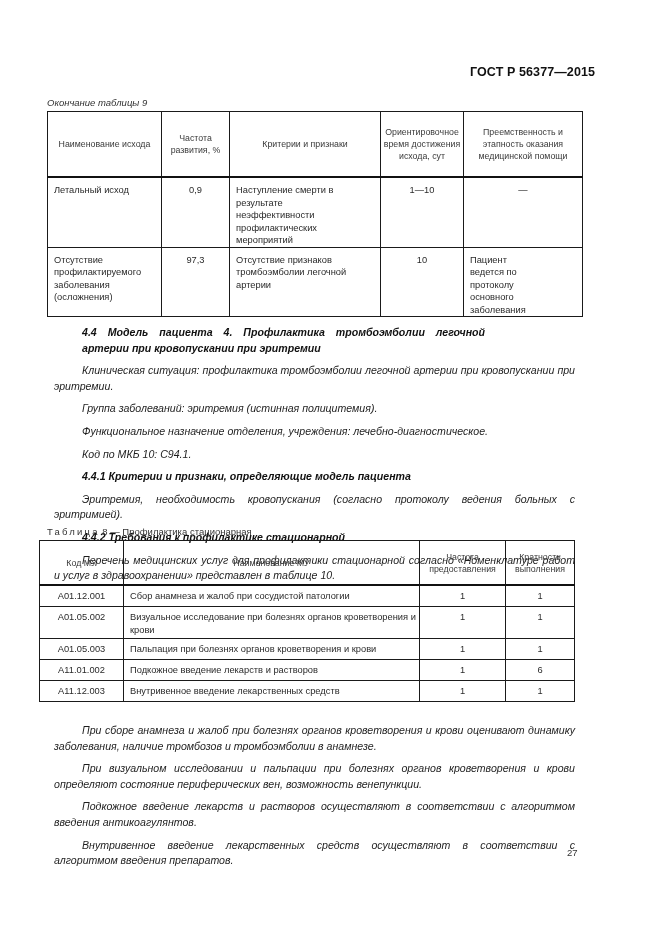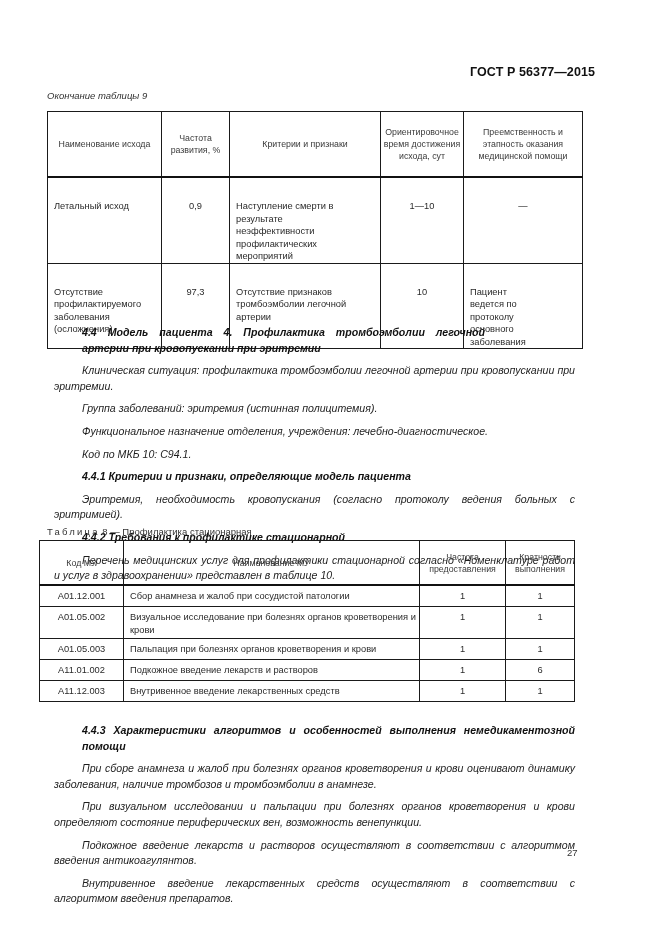--- a/index.html
+++ b/index.html
@@ -1,32 +1,32 @@
 <!DOCTYPE html>
 <html><head>
 <meta charset="utf-8">
 <style>
   html, body { margin:0; padding:0; }
   body { width:661px; height:936px; background:#ffffff; position:relative; overflow:hidden;
          font-family:"Liberation Sans", sans-serif; color:#1a1a1a; }
   .abs { position:absolute; }
   .doc-code { left:470px; top:65px; font-size:12.5px; font-weight:bold; color:#111; letter-spacing:0.1px; }
-  .caption-italic { left:47px; top:90px; font-size:9.5px; font-style:italic; color:#333; }
+  .caption-italic { left:47px; top:97px; font-size:9.5px; font-style:italic; color:#333; }
   .caption { left:47px; top:526px; font-size:9.5px; color:#333; }
   .caption .spaced { letter-spacing:2.2px; }
 
   table.t { position:absolute; border-collapse:collapse; font-size:9.3px; color:#2a2a2a; table-layout:fixed; }
   table.t td, table.t th { border:1px solid #1a1a1a; padding:0; font-weight:normal; vertical-align:top; }
   table.t th { vertical-align:middle; text-align:center; line-height:12px; color:#3a3a3a; font-size:8.8px; }
   table.t thead tr:last-child th { border-bottom:2.5px solid #111; }
   table.t { border:1.2px solid #111; }
 
   #table9 { left:47px; top:111px; width:535px; }
   #table9 th { height:64px; }
-  #table9 td { line-height:12.5px; padding-top:22px; padding-left:6px; padding-right:4px; }
+  #table9 td { line-height:12.5px; padding-top:6px; padding-left:6px; padding-right:4px; }
   #table9 td.c { text-align:center; padding-left:0; padding-right:0; }
   #table9 tr.r1 td { height:59px; }
   #table9 tr.r2 td { height:50px; }
 
   #table10 { left:39px; top:540px; width:535px; }
   #table10 th { height:43px; }
   #table10 td { line-height:12.5px; padding-left:6px; padding-top:4px; }
   #table10 td.c { text-align:center; padding-left:0; }
   #table10 td.code { text-align:center; padding-left:0; }
   #table10 tr.rs td { height:16px; }
@@ -139,20 +139,19 @@
     <tr class="rs">
       <td class="code">A11.12.003</td>
       <td>Внутривенное введение лекарственных средств</td>
       <td class="c">1</td>
       <td class="c">1</td>
     </tr>
   </tbody>
 </table>
 
 <div class="abs text" style="top:716px;">
-  <p class="h">4.4.3 Характеристики алгоритмов и особенностей выполнения немедикаментозной помощи</p>
   <p>При сборе анамнеза и жалоб при болезнях органов кроветворения и крови оценивают динамику заболевания, наличие тромбозов и тромбоэмболии в анамнезе.</p>
   <p>При визуальном исследовании и пальпации при болезнях органов кроветворения и крови определяют состояние периферических вен, возможность венепункции.</p>
   <p>Подкожное введение лекарств и растворов осуществляют в соответствии с алгоритмом введения антикоагулянтов.</p>
   <p>Внутривенное введение лекарственных средств осуществляют в соответствии с алгоритмом введения препаратов.</p>
 </div>
 
 <div class="abs page-num">27</div>
 
 </body></html>

